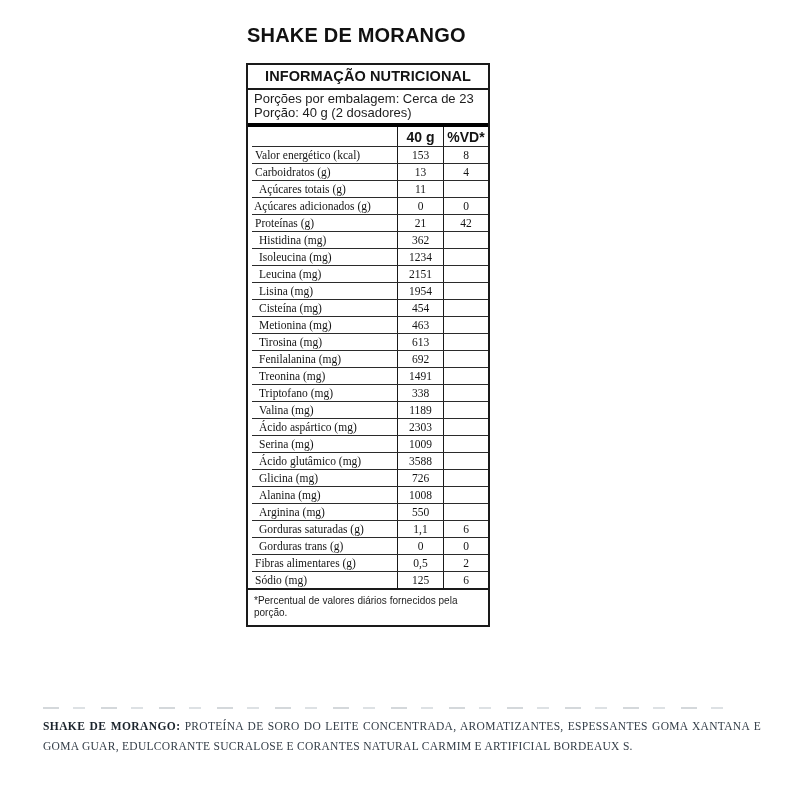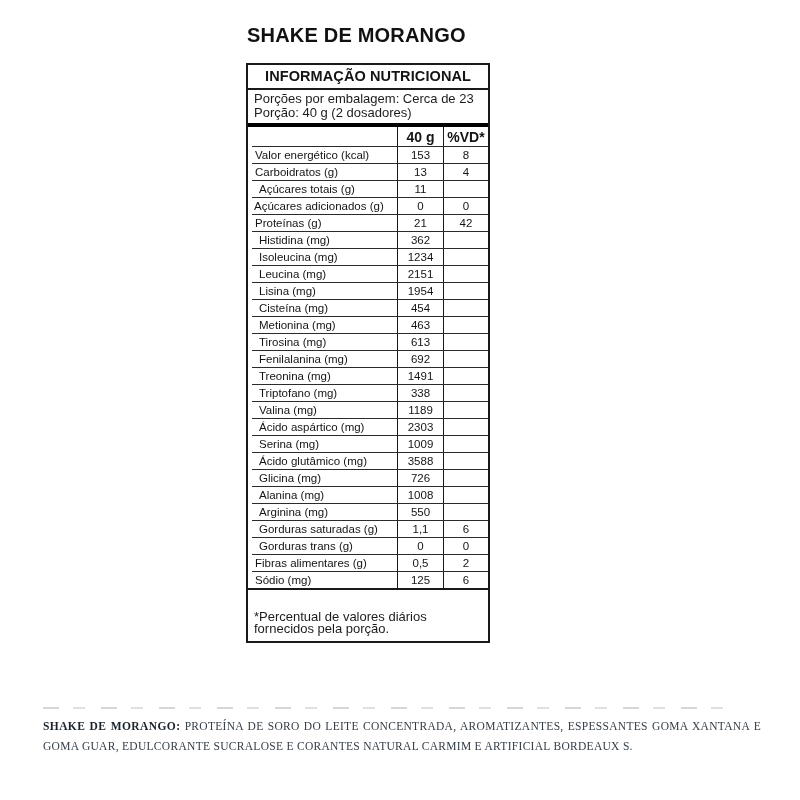--- a/index.html
+++ b/index.html
@@ -21,30 +21,30 @@
     padding:3px 0 4px;border-bottom:2px solid #1a1a1a;letter-spacing:.1px;
   }
   .nt-portions{padding:2px 6px 3px;font-size:13px;line-height:14px;color:#1c1c1c;}
   .nt-thick{height:4px;background:#000;}
   .grid-row{display:grid;grid-template-columns:149px 46px 45px;box-sizing:border-box;}
   .cell{box-sizing:border-box;font-size:11.5px;display:flex;align-items:center;}
   .c1{padding-left:7px;}
   .c2,.c3{justify-content:center;border-left:1.5px solid #1a1a1a;}
   .colhead{height:19px;}
   .colhead .cell{font-weight:bold;font-size:14px;}
-  .row{height:17px;position:relative;}
+  .row{height:17px;position:relative;font-family:Liberation Serif, serif;}
   .row::before{
     content:"";position:absolute;left:4px;right:0;top:0;
     border-top:1px solid #2b2b2b;
   }
   .indent-1 .c1{padding-left:11px;}
   .indent-2 .c1{padding-left:6px;}
   .nt-foot{
-    border-top:2px solid #1a1a1a;padding:21px 6px 6px;
-    font-size:13px;line-height:12px;color:#1c1c1c;
+    border-top:2px solid #1a1a1a;padding:5px 6px 6px;
+    font-size:10px;line-height:12px;color:#1c1c1c;
   }
   .faint-line{
     position:absolute;left:43px;top:707px;width:692px;height:2px;
     background:repeating-linear-gradient(90deg,#d4d8db 0 16px,transparent 16px 30px,#dde1e4 30px 42px,transparent 42px 58px);
   }
   .ingredients{
     position:absolute;left:43px;top:716px;width:718px;
     font-family:"Liberation Serif",serif;font-size:11.5px;line-height:20px;
     color:#333d47;text-align:justify;letter-spacing:.3px;margin:0;
   }

